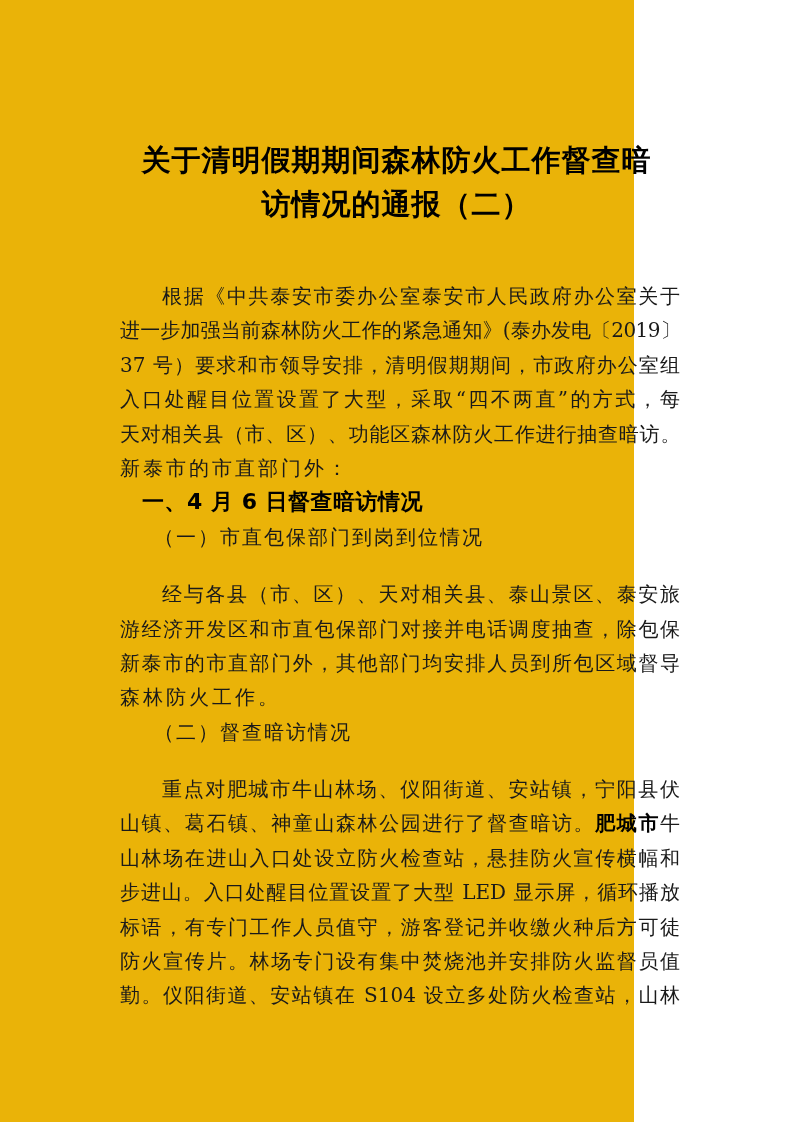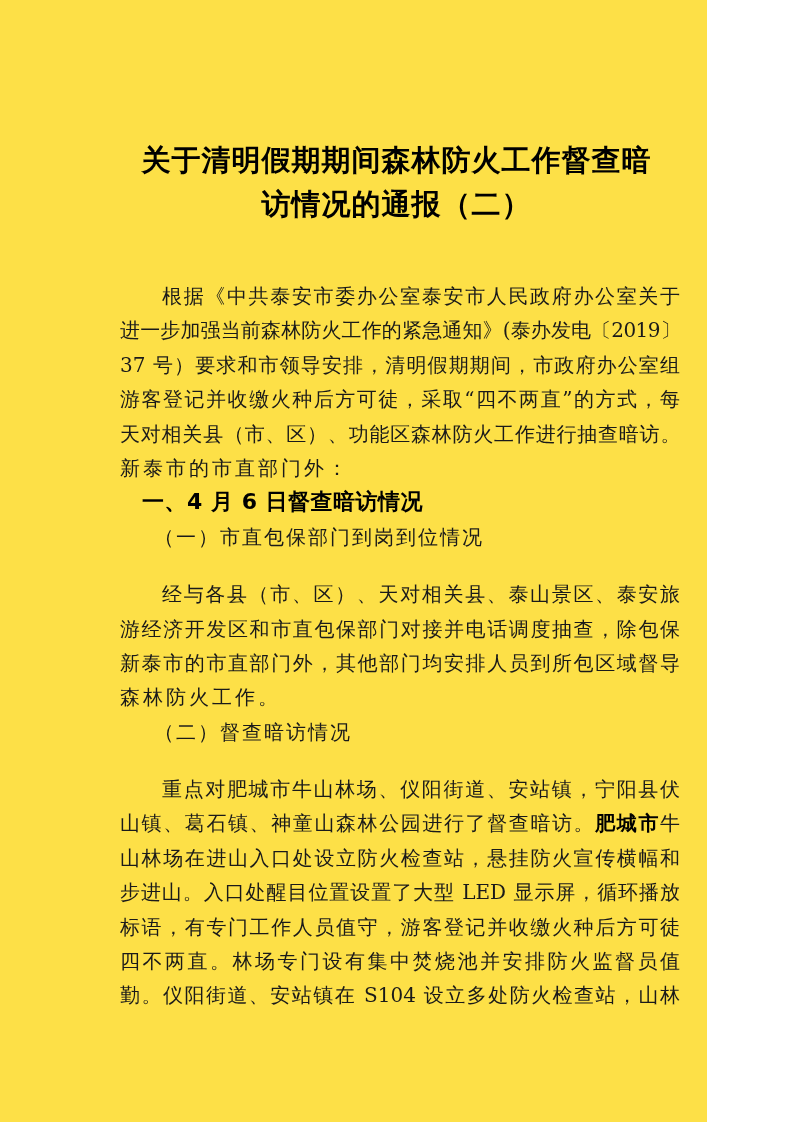--- a/index.html
+++ b/index.html
@@ -11,23 +11,23 @@
     width: 793px;
     height: 1122px;
     position: relative;
     overflow: hidden;
     font-family: "DejaVu Serif", "Liberation Serif", serif;
     color: #111111;
   }
   .page {
     position: absolute;
     left: 0; top: 0;
-    width: 707px;
+    width: 634px;
     height: 1122px;
-    background: #fde047;
+    background: #eab308;
   }
   .title {
     position: absolute;
     left: 100px;
     width: 593px;
     top: 138px;
     text-align: center;
     font-family: "DejaVu Sans", "Liberation Sans", sans-serif;
     font-weight: bold;
     font-size: 29px;
@@ -79,21 +79,21 @@
     <span class="tline">关于清明假期期间森林防火工作督查暗</span>
     <span class="tline">访情况的通报（二）</span>
   </div>
 
   <div class="body">
 
     <div>
       <span class="line indent">根据《中共泰安市委办公室泰安市人民政府办公室关于</span>
       <span class="line" style="letter-spacing:-0.6px">进一步加强当前森林防火工作的紧急通知》(泰办发电〔2019〕</span>
       <span class="line">37 号）要求和市领导安排，清明假期期间，市政府办公室组</span>
-      <span class="line">游客登记并收缴火种后方可徒，采取“四不两直”的方式，每</span>
+      <span class="line">入口处醒目位置设置了大型，采取“四不两直”的方式，每</span>
       <span class="line" style="letter-spacing:-0.4px">天对相关县（市、区）、功能区森林防火工作进行抽查暗访。</span>
       <span class="line last" style="letter-spacing:3px">新泰市的市直部门外：</span>
     </div>
 
     <span class="line h1">一、4 月 6 日督查暗访情况</span>
 
     <span class="line h2">（一）市直包保部门到岗到位情况</span>
 
     <div>
       <span class="line indent">经与各县（市、区）、天对相关县、泰山景区、泰安旅</span>
@@ -105,18 +105,18 @@
     <span class="line h2">（二）督查暗访情况</span>
 
     <div>
       <span class="line indent">重点对肥城市牛山林场、仪阳街道、安站镇，宁阳县伏</span>
       <span class="line">
         <span>山镇、葛石镇、神童山森林公园进行了督查暗访。</span><span class="bold">肥城市</span><span>牛</span>
       </span>
       <span class="line">山林场在进山入口处设立防火检查站，悬挂防火宣传横幅和</span>
       <span class="line">步进山。入口处醒目位置设置了大型 LED 显示屏，循环播放</span>
       <span class="line">标语，有专门工作人员值守，游客登记并收缴火种后方可徒</span>
-      <span class="line">四不两直。林场专门设有集中焚烧池并安排防火监督员值</span>
+      <span class="line">防火宣传片。林场专门设有集中焚烧池并安排防火监督员值</span>
       <span class="line">勤。仪阳街道、安站镇在 S104 设立多处防火检查站，山林</span>
     </div>
 
   </div>
 </div>
 
 </body></html>

